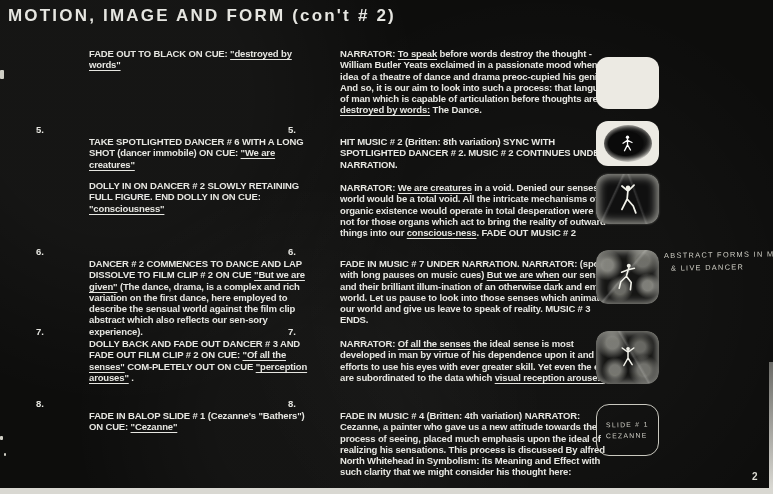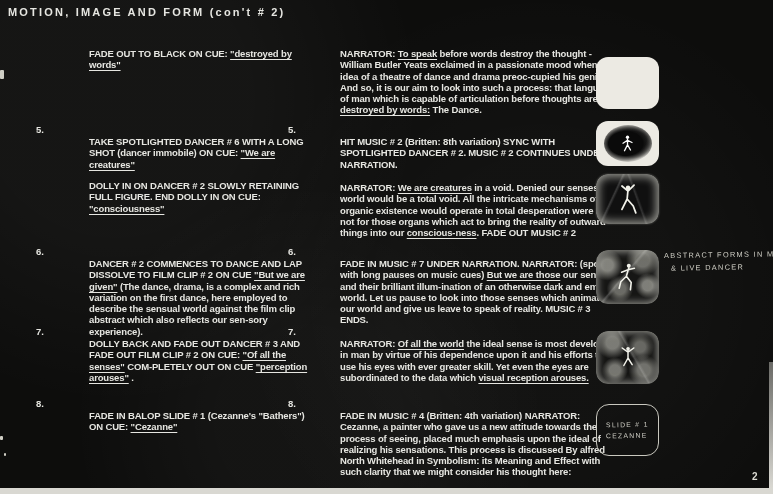--- a/index.html
+++ b/index.html
@@ -4,21 +4,21 @@
 <style>
   html,body{margin:0;padding:0;background:#222;}
   .page{position:relative;width:773px;height:494px;overflow:hidden;
     background:#0d0d0c;color:#e6e6e1;
     font-family:"Liberation Sans",sans-serif;font-weight:bold;}
   .page::before{content:"";position:absolute;inset:0;pointer-events:none;
     background:
       radial-gradient(circle at 15% 20%, rgba(255,255,255,.035) 0 18%, transparent 40%),
       radial-gradient(circle at 70% 60%, rgba(255,255,255,.025) 0 22%, transparent 50%),
       radial-gradient(circle at 40% 85%, rgba(255,255,255,.03) 0 15%, transparent 38%);}
-  .title{position:absolute;left:8px;top:6px;font-size:11px;letter-spacing:2.2px;white-space:nowrap;}
+  .title{position:absolute;left:8px;top:6px;font-size:17px;letter-spacing:2.2px;white-space:nowrap;}
   .blk{position:absolute;left:0;width:100%;}
   .num{position:absolute;font-size:9.5px;line-height:11.3px;}
   .num.l{left:36px}.num.r{left:288px}
   .txt{position:absolute;margin:12px;font-size:9.5px;line-height:11.3px;letter-spacing:-.15px;}
   .txt.l{left:77px;width:222px}
   .txt.r{left:328px;width:278px}
   .u{text-decoration:underline;text-underline-offset:2px;}
   
   .thumb{position:absolute;left:596px;width:63px;border-radius:12px;
     display:flex;align-items:center;justify-content:center;}
@@ -89,28 +89,28 @@
   </div>
   <div class="blk" style="top:170px">
     <span class="num r"></span>
     <p class="txt r"><span>NARRATOR:  </span><span class="u">We are creatures</span><span> in a void.  Denied our senses our world would be a total void.  All the intricate mechanisms of our organic existence would operate in total desperation were it not for those organs which act to bring the reality of outward things into our </span><span class="u">conscious-ness</span><span>.  FADE OUT MUSIC # 2</span></p>
   </div>
 
   <div class="blk" style="top:246px">
     <span class="num l">6.</span>
     <p class="txt l"><span>DANCER # 2 COMMENCES TO DANCE AND LAP DISSOLVE TO FILM CLIP # 2 ON CUE </span><span class="u">"But we are given"</span><span> (The dance, drama, is a complex and rich variation on the first dance, here employed to describe the sensual world against the film clip abstract which also reflects our sen-sory experience).</span></p>
     <span class="num r">6.</span>
-    <p class="txt r"><span>FADE IN MUSIC # 7 UNDER NARRATION. NARRATOR: (spoken with long pauses on music cues) </span><span class="u">But we are those</span><span> our senses and their brilliant illum-ination of an otherwise dark and empty world.  Let us pause to look into those senses which animate our world and give us leave to speak of reality.  MUSIC # 3 ENDS.</span></p>
+    <p class="txt r"><span>FADE IN MUSIC # 7 UNDER NARRATION. NARRATOR: (spoken with long pauses on music cues) </span><span class="u">But we are when</span><span> our senses and their brilliant illum-ination of an otherwise dark and empty world.  Let us pause to look into those senses which animate our world and give us leave to speak of reality.  MUSIC # 3 ENDS.</span></p>
   </div>
 
   <div class="blk" style="top:326px">
     <span class="num l">7.</span>
     <p class="txt l"><span>DOLLY BACK AND FADE OUT DANCER # 3 AND FADE OUT FILM CLIP # 2 ON CUE: </span><span class="u">"Of all the senses"</span><span> COM-PLETELY OUT ON CUE </span><span class="u">"perception arouses"</span><span> .</span></p>
     <span class="num r">7.</span>
-    <p class="txt r"><span>NARRATOR:  </span><span class="u">Of all the world</span><span> the ideal sense is most developed in man by virtue of his dependence upon it and his efforts to use his eyes with ever greater skill. Yet even the eyes are subordinated to the data which </span><span class="u">visual reception arouses.</span></p>
+    <p class="txt r"><span>NARRATOR:  </span><span class="u">Of all the senses</span><span> the ideal sense is most developed in man by virtue of his dependence upon it and his efforts to use his eyes with ever greater skill. Yet even the eyes are subordinated to the data which </span><span class="u">visual reception arouses.</span></p>
   </div>
 
   <div class="blk" style="top:398px">
     <span class="num l">8.</span>
     <p class="txt l"><span>FADE IN BALOP SLIDE # 1 (Cezanne's "Bathers") ON CUE: </span><span class="u">"Cezanne"</span></p>
     <span class="num r">8.</span>
     <p class="txt r"><span>FADE IN MUSIC # 4 (Britten: 4th variation) NARRATOR: Cezanne, a painter who gave us a new attitude towards the process of seeing, placed much emphasis upon the ideal of realizing his sensations.  This process is discussed By alfred North Whitehead in Symbolism: its Meaning and Effect with such clarity that we might consider his thought here:</span></p>
   </div>
 
   <div class="thumb" id="t1"></div>

